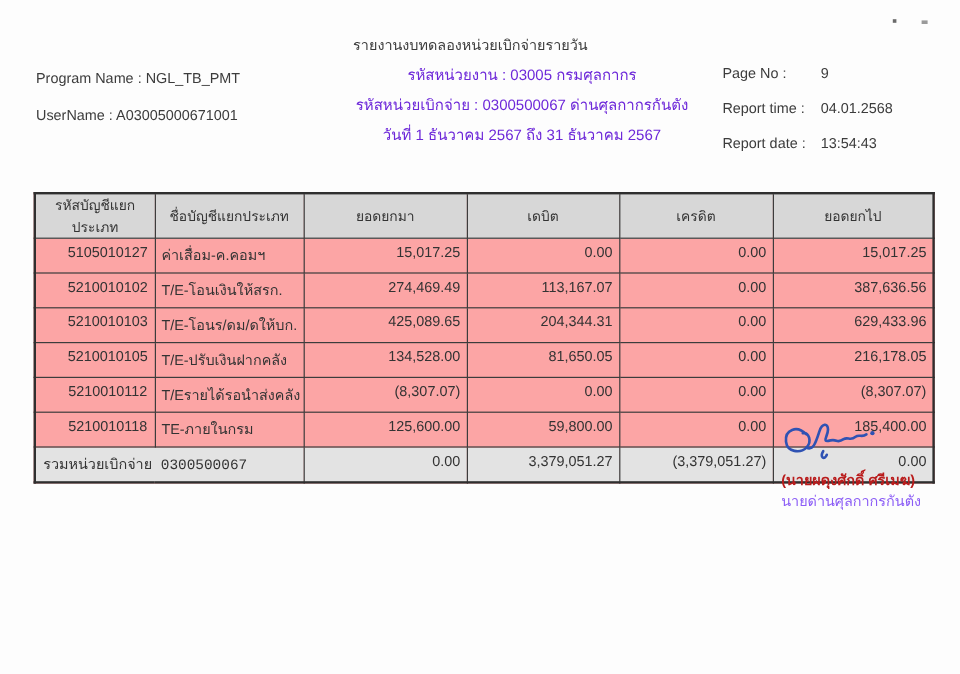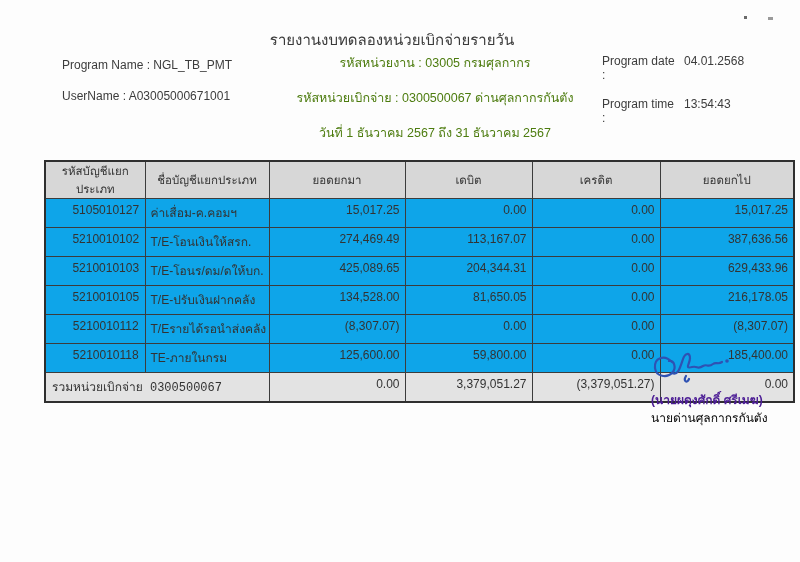--- a/index.html
+++ b/index.html
@@ -5,48 +5,48 @@
   html,body{margin:0;padding:0;background:#ffffff;}
   .page{
     position:relative;width:800px;height:562px;overflow:hidden;
     background:#fdfdfd;
     font-family:"Liberation Sans", sans-serif;
     color:#333333;
   }
   
   .report-title{
     position:absolute;top:28px;left:0;width:784px;text-align:center;
-    font-size:15px;color:#3a3a3a;
+    font-size:12px;color:#3a3a3a;
   }
-  .hleft{position:absolute;top:58px;left:30px;display:flex;flex-direction:column;gap:17px;font-size:12px;color:#3c3c3c;margin-left:32px;}
-  .hcenter{position:absolute;top:53px;left:270px;width:330px;display:flex;flex-direction:column;gap:15px;text-align:center;font-size:12.5px;color:#4d7c0f;}
+  .hleft{position:absolute;top:58px;left:30px;display:flex;flex-direction:column;gap:17px;font-size:12px;color:#3c3c3c;}
+  .hcenter{position:absolute;top:53px;left:270px;width:330px;display:flex;flex-direction:column;gap:5px;text-align:center;font-size:12.5px;color:#6d28d9;}
   .hright{position:absolute;top:54px;left:602px;display:flex;flex-direction:column;gap:15px;font-size:12px;color:#3c3c3c;}
   .hrow{display:flex;}
   .hlabel{width:78px;}
   .hval{margin-left:4px;}
   
   .tbl-wrap{position:absolute;top:160px;left:28px;}
-  table{border-collapse:collapse;table-layout:fixed;background:#0ea5e9;margin-left:16px;}
+  table{border-collapse:collapse;table-layout:fixed;background:#fca5a5;}
   table, td, th{border:1px solid #3c3c3c;}
   table{border-width:2px;border-color:#2f2f2f;}
   th{
     background:#d7d7d7;height:32px;font-weight:normal;
     font-size:11.5px;color:#333;text-align:center;vertical-align:middle;padding:0 2px;
   }
   td{font-size:12px;color:#333;vertical-align:top;padding-top:4px;height:23px;}
   td.code{text-align:center;padding-left:22px;}
   td.name{text-align:left;padding-left:5px;font-size:12px;}
   td.num{text-align:right;padding-right:5px;}
   tr.total td{background:#e3e3e3;}
   td.total-label{text-align:left;padding-left:6px;font-size:12px;font-family:Liberation Mono, monospace;}
   tr.total{height:25px;}
   
   .sig-ink{position:absolute;top:348px;left:650px;width:104px;height:40px;}
-  .sig-name{position:absolute;top:390px;left:651px;font-size:12px;font-weight:bold;color:#4c1d95;}
-  .sig-title{position:absolute;top:408px;left:651px;font-size:12px;color:#000000;}
+  .sig-name{position:absolute;top:390px;left:651px;font-size:12px;font-weight:bold;color:#b91c1c;}
+  .sig-title{position:absolute;top:408px;left:651px;font-size:12px;color:#8b5cf6;}
   
   .dot1{position:absolute;top:16px;left:744px;width:3px;height:3px;background:#6a6a6a;}
   .dot2{position:absolute;top:17px;left:768px;width:5px;height:3px;background:#9a9a9a;}
 </style>
 </head>
 <body>
 
 <div class="page">
 
   <div class="report-title">รายงานงบทดลองหน่วยเบิกจ่ายรายวัน</div>
@@ -57,25 +57,29 @@
   </div>
 
   <div class="hcenter">
     <div>รหัสหน่วยงาน : 03005 กรมศุลกากร</div>
     <div>รหัสหน่วยเบิกจ่าย : 0300500067 ด่านศุลกากรกันตัง</div>
     <div>วันที่ 1 ธันวาคม 2567 ถึง 31 ธันวาคม 2567</div>
   </div>
 
   <div class="hright">
     <div class="hrow">
-      <span class="hlabel">Program date :</span>
+      <span class="hlabel">Page No :</span>
+      <span class="hval">9</span>
+    </div>
+    <div class="hrow">
+      <span class="hlabel">Report time :</span>
       <span class="hval">04.01.2568</span>
     </div>
     <div class="hrow">
-      <span class="hlabel">Program time :</span>
+      <span class="hlabel">Report date :</span>
       <span class="hval">13:54:43</span>
     </div>
   </div>
 
   <div class="tbl-wrap">
     <table>
       <colgroup>
         <col style="width:100px">
           <col style="width:124px">
           <col style="width:136px">

